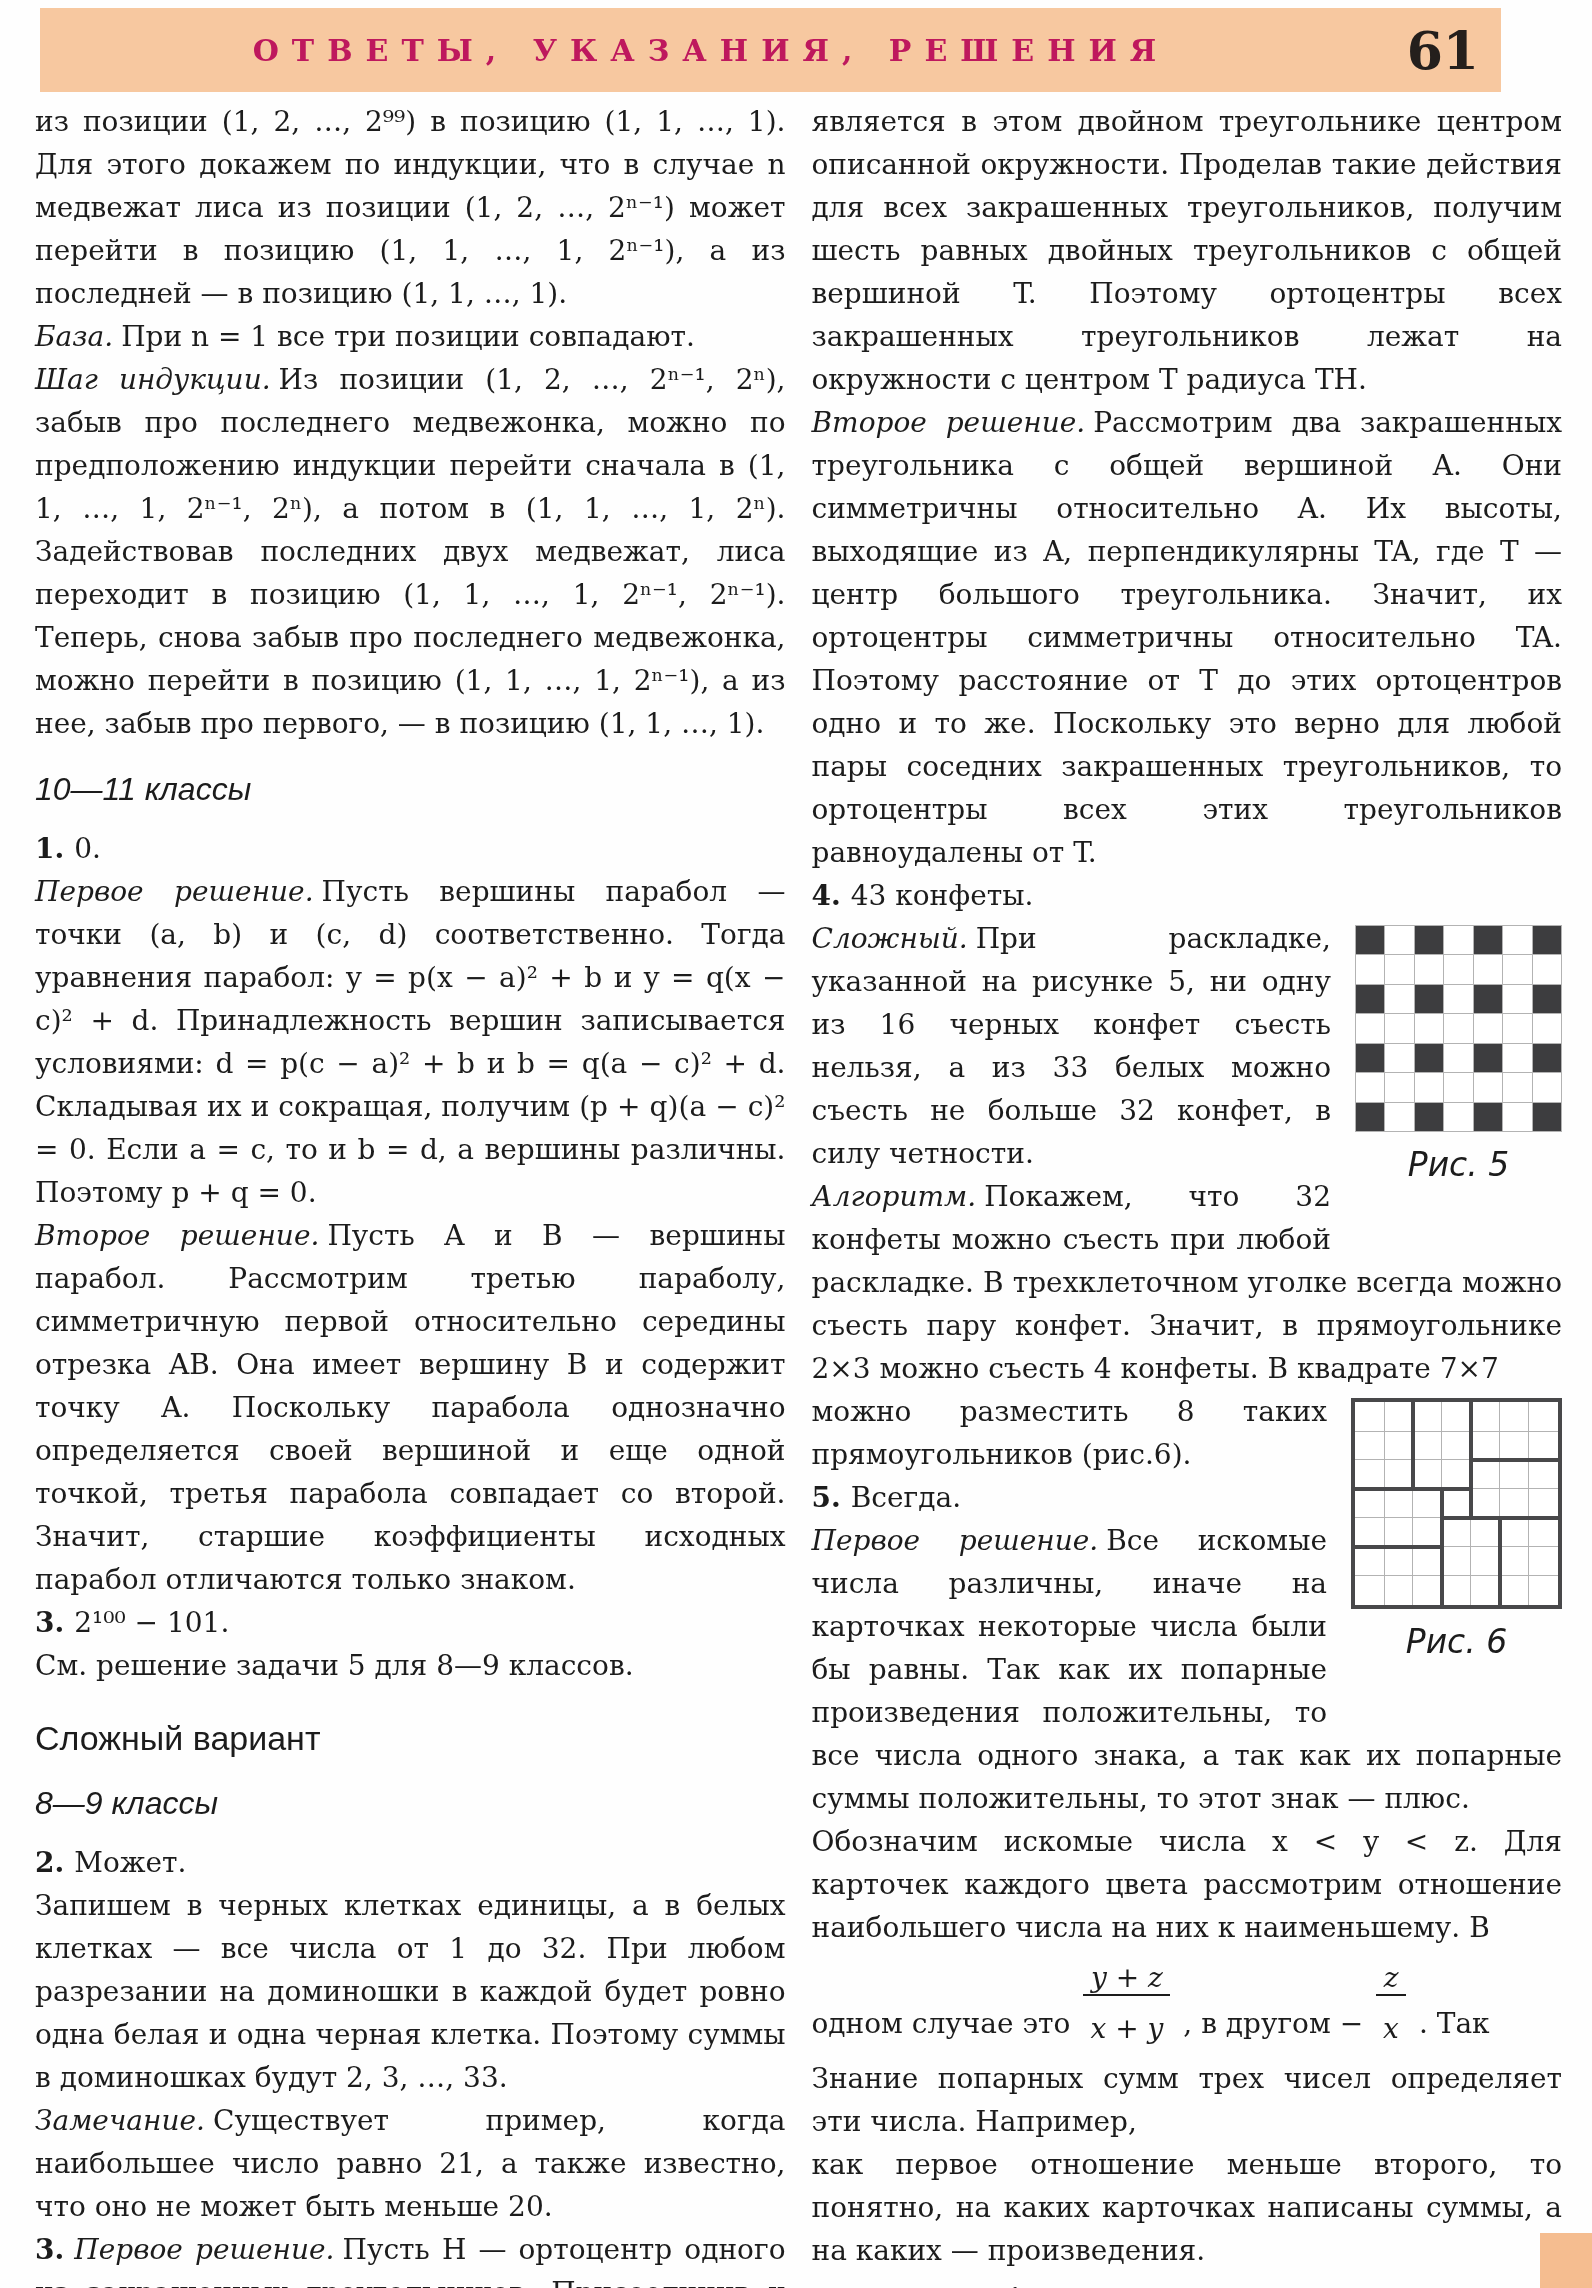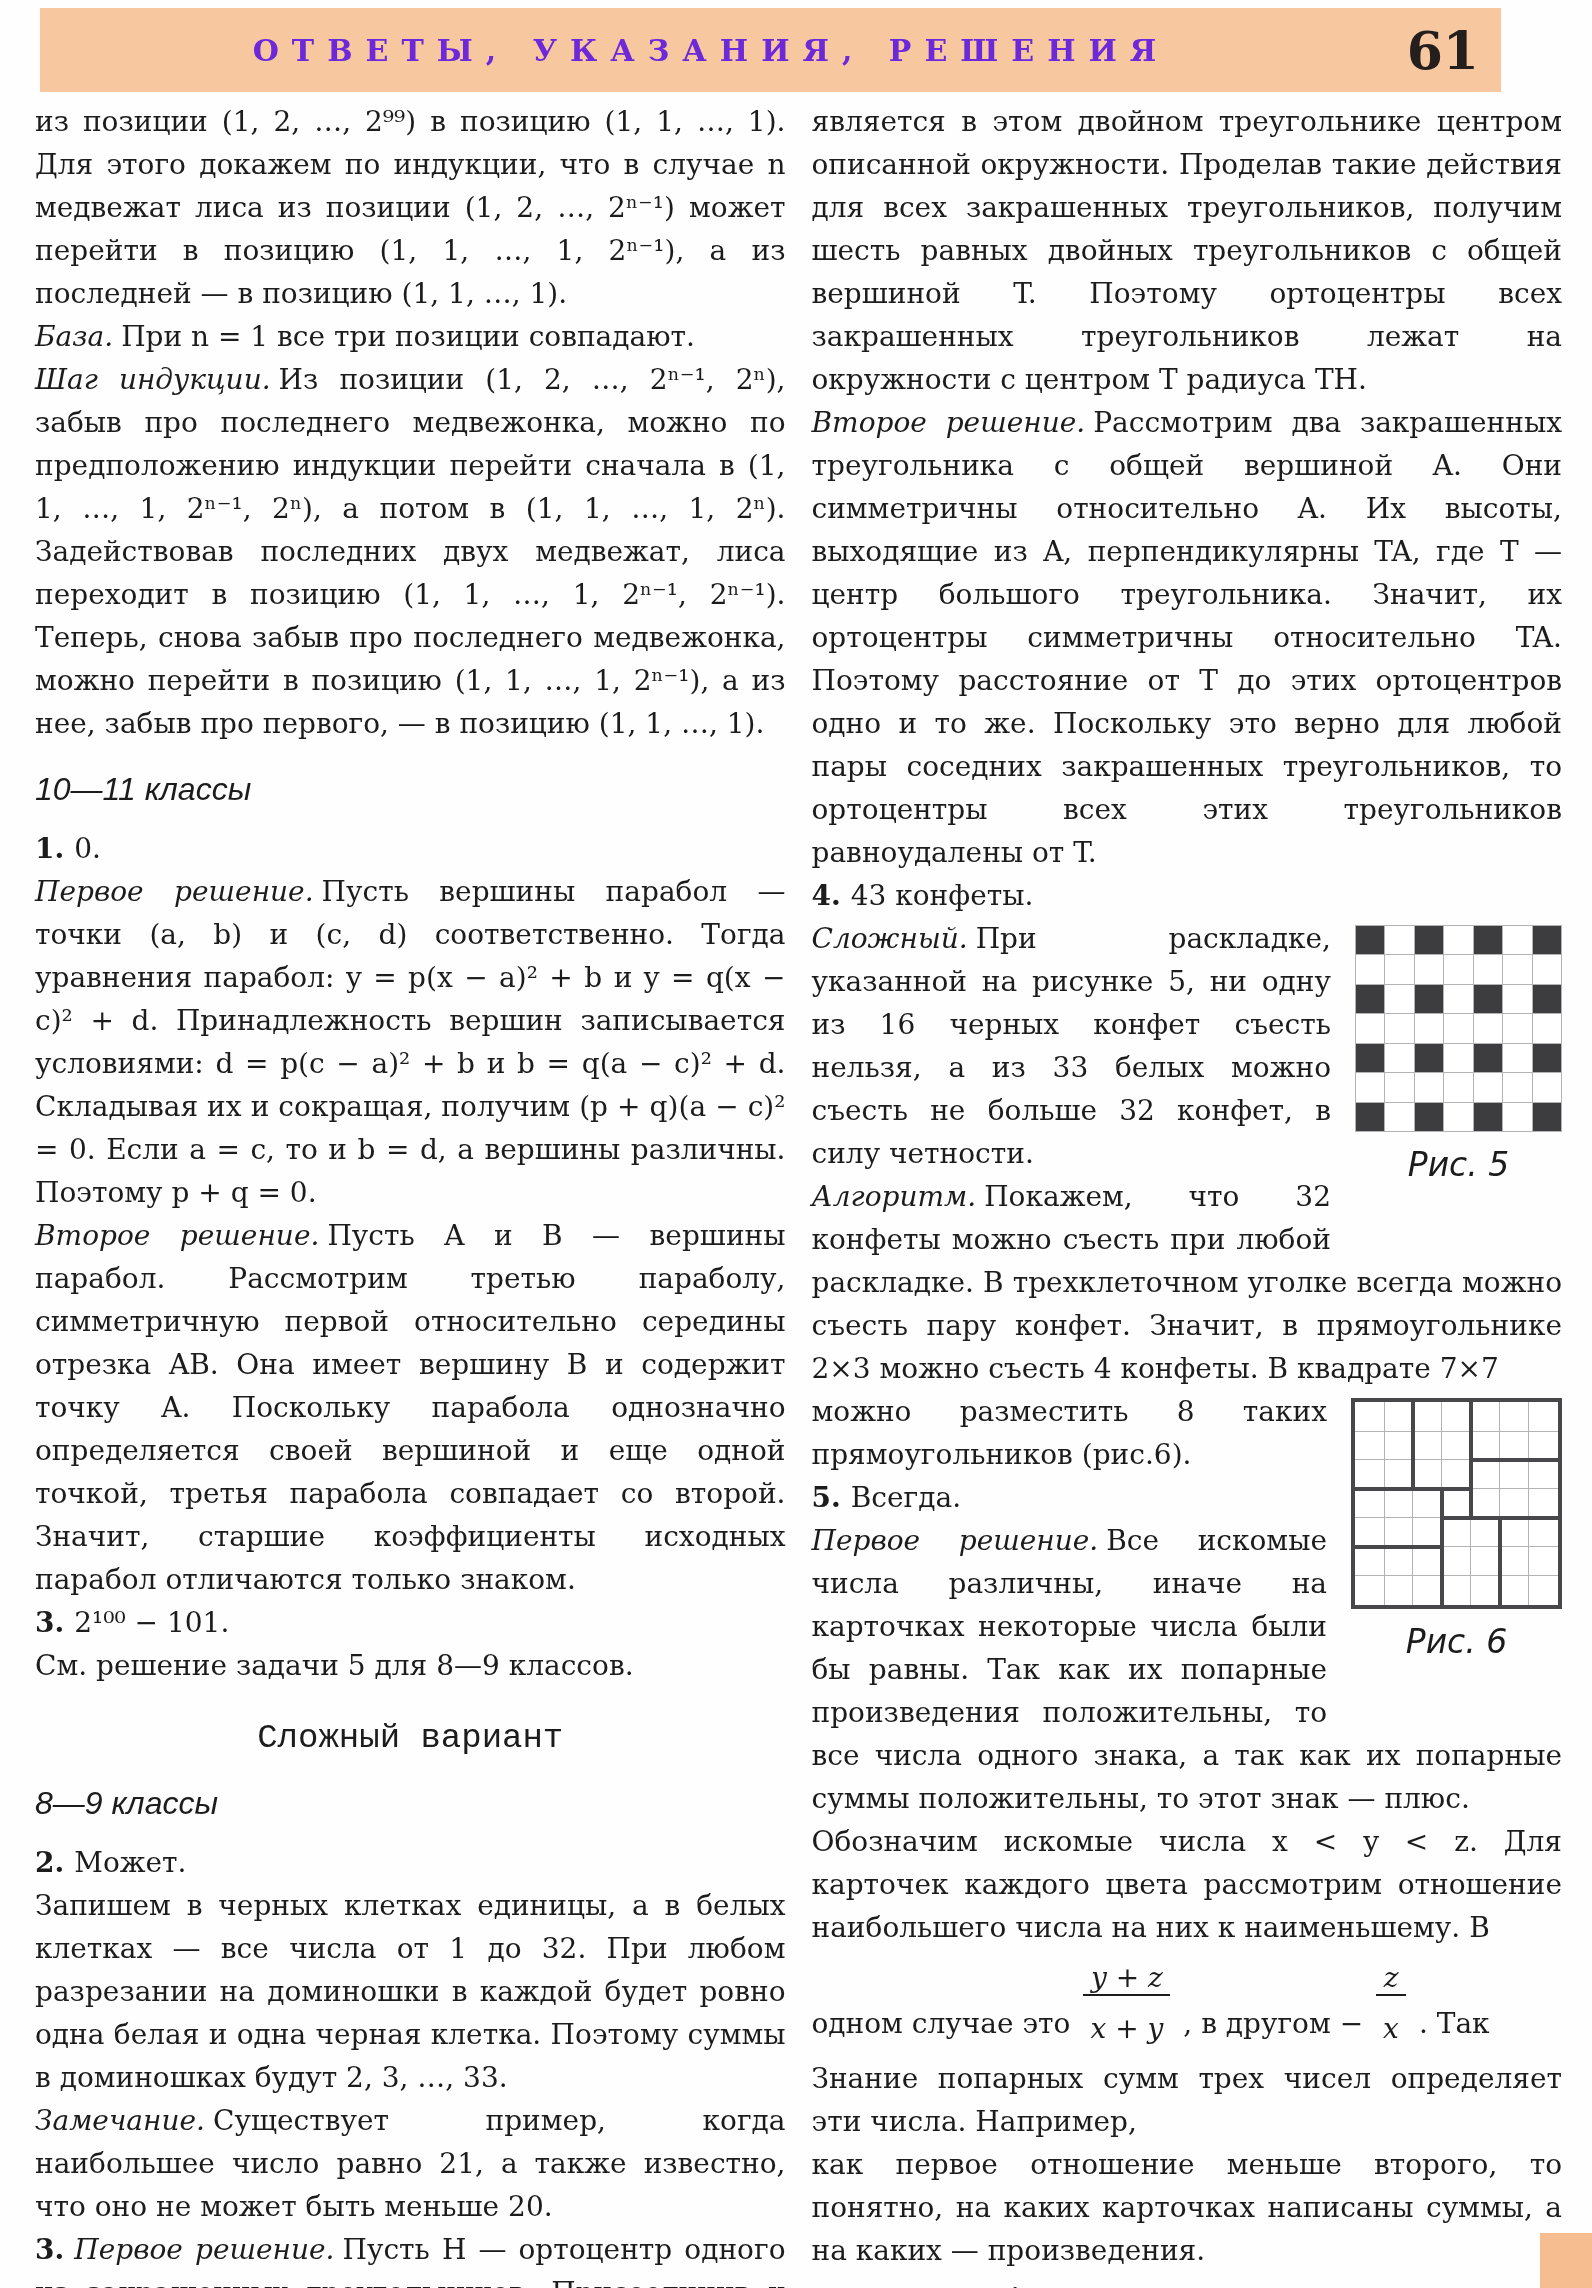--- a/index.html
+++ b/index.html
@@ -8,42 +8,42 @@
     font-family:"DejaVu Serif", serif;color:var(--ink,#1c1c1c);
   }
   .page{position:relative;width:1592px;height:2289px;overflow:hidden;background:#fefefe;}
   .band{
     position:absolute;left:40px;top:8px;width:1461px;height:84px;
     background:var(--band,#f7c8a0);
   }
   .band-title{
     position:absolute;left:0;right:119px;top:0;height:84px;
     display:flex;align-items:center;justify-content:center;
-    font-size:30px;font-weight:bold;letter-spacing:13px;color:#6d28d9;
+    font-size:30px;font-weight:bold;letter-spacing:13px;color:#be185d;
   }
   .band-num{
     position:absolute;right:22px;top:50%;transform:translateY(-50%);
     font-size:52px;font-weight:bold;color:#241f1c;
   }
   .content{
     position:absolute;left:35px;top:100px;width:1527px;
     display:flex;gap:26px;
   }
   .col{width:751px;text-align:justify;font-size:28px;line-height:43px;}
   .para{margin:0;}
   .pnum{font-weight:bold;margin-right:10px;}
   .plead{font-style:italic;margin-right:8px;}
   .pnum:empty,.plead:empty{display:none;margin:0;}
   .h-class{
     font-family:Liberation Sans, sans-serif;font-style:italic;font-weight:normal;
     font-size:32px;text-align:left;margin:24px 0 18px;line-height:40px;
   }
   .h-variant{
-    font-family:Liberation Mono, monospace;font-weight:normal;
-    font-size:34px;text-align:center;margin:30px 0 14px;line-height:42px;
+    font-family:Liberation Sans, sans-serif;font-weight:normal;
+    font-size:34px;text-align:left;margin:30px 0 14px;line-height:42px;
   }
   .figure{float:right;margin:8px 0 46px 24px;text-align:center;}
   .fig-cap{
     font-family:"DejaVu Sans",sans-serif;font-style:italic;
     font-size:33px;margin-top:14px;line-height:38px;text-align:center;
   }
   .fig5-grid{
     width:205px;height:205px;margin:0 auto;
     display:grid;grid-template-columns:repeat(7,1fr);grid-template-rows:repeat(7,1fr);
     gap:1px;background:#b3b3b3;border:1px solid #b3b3b3;

